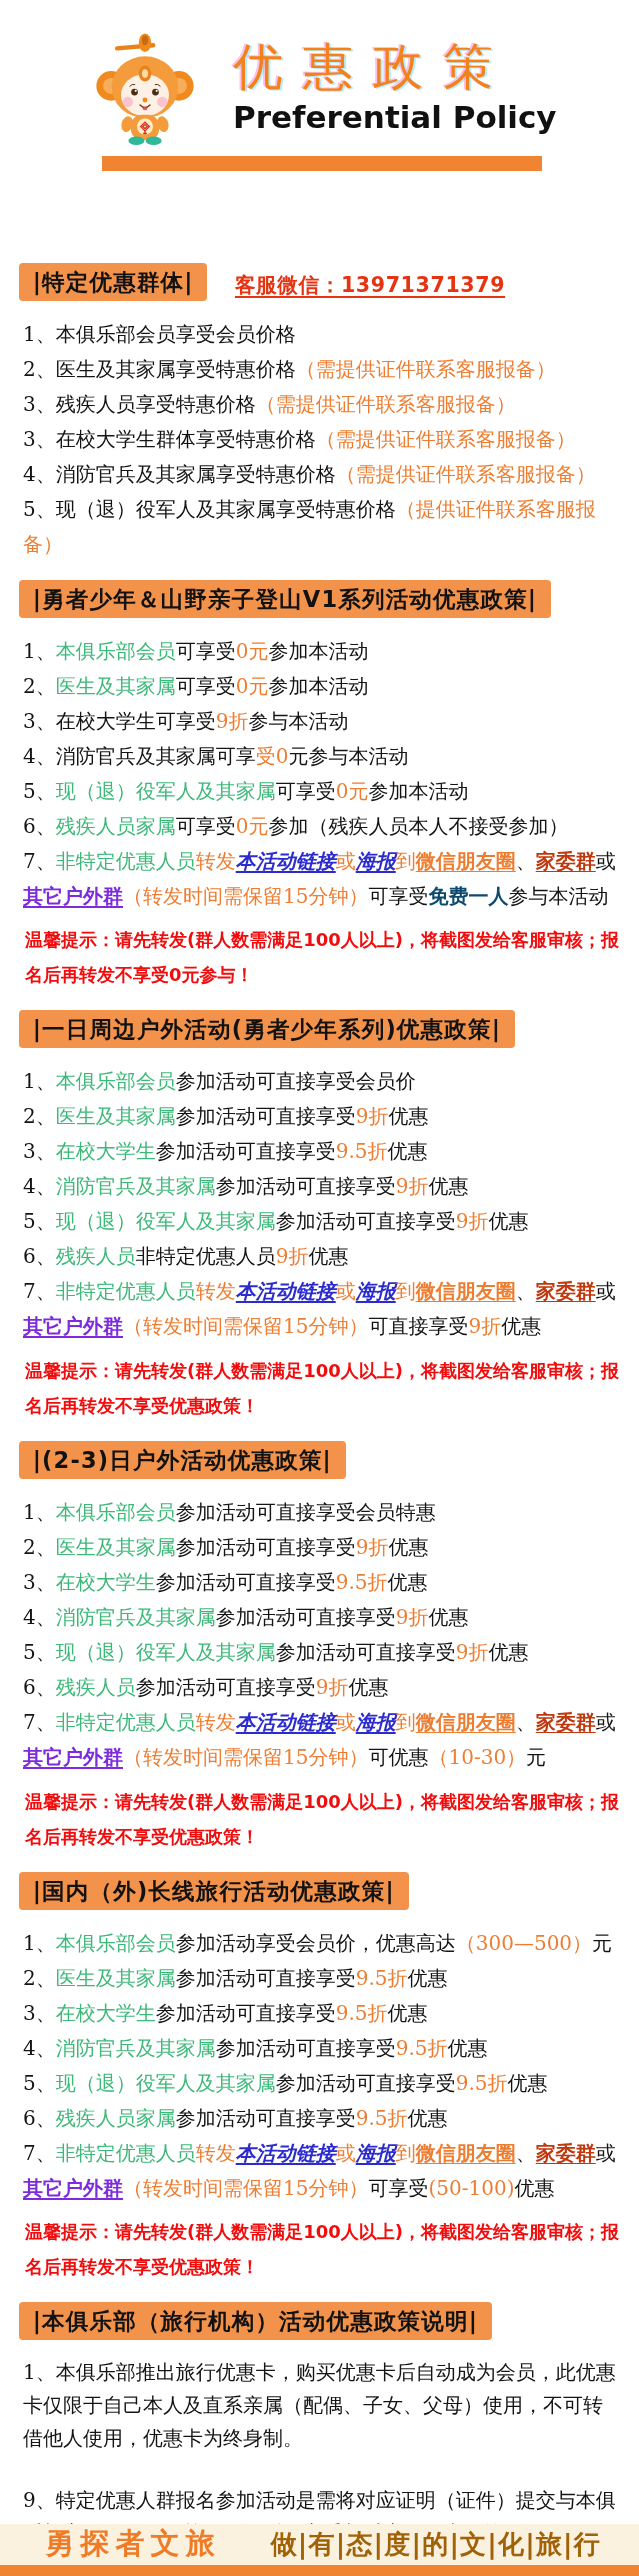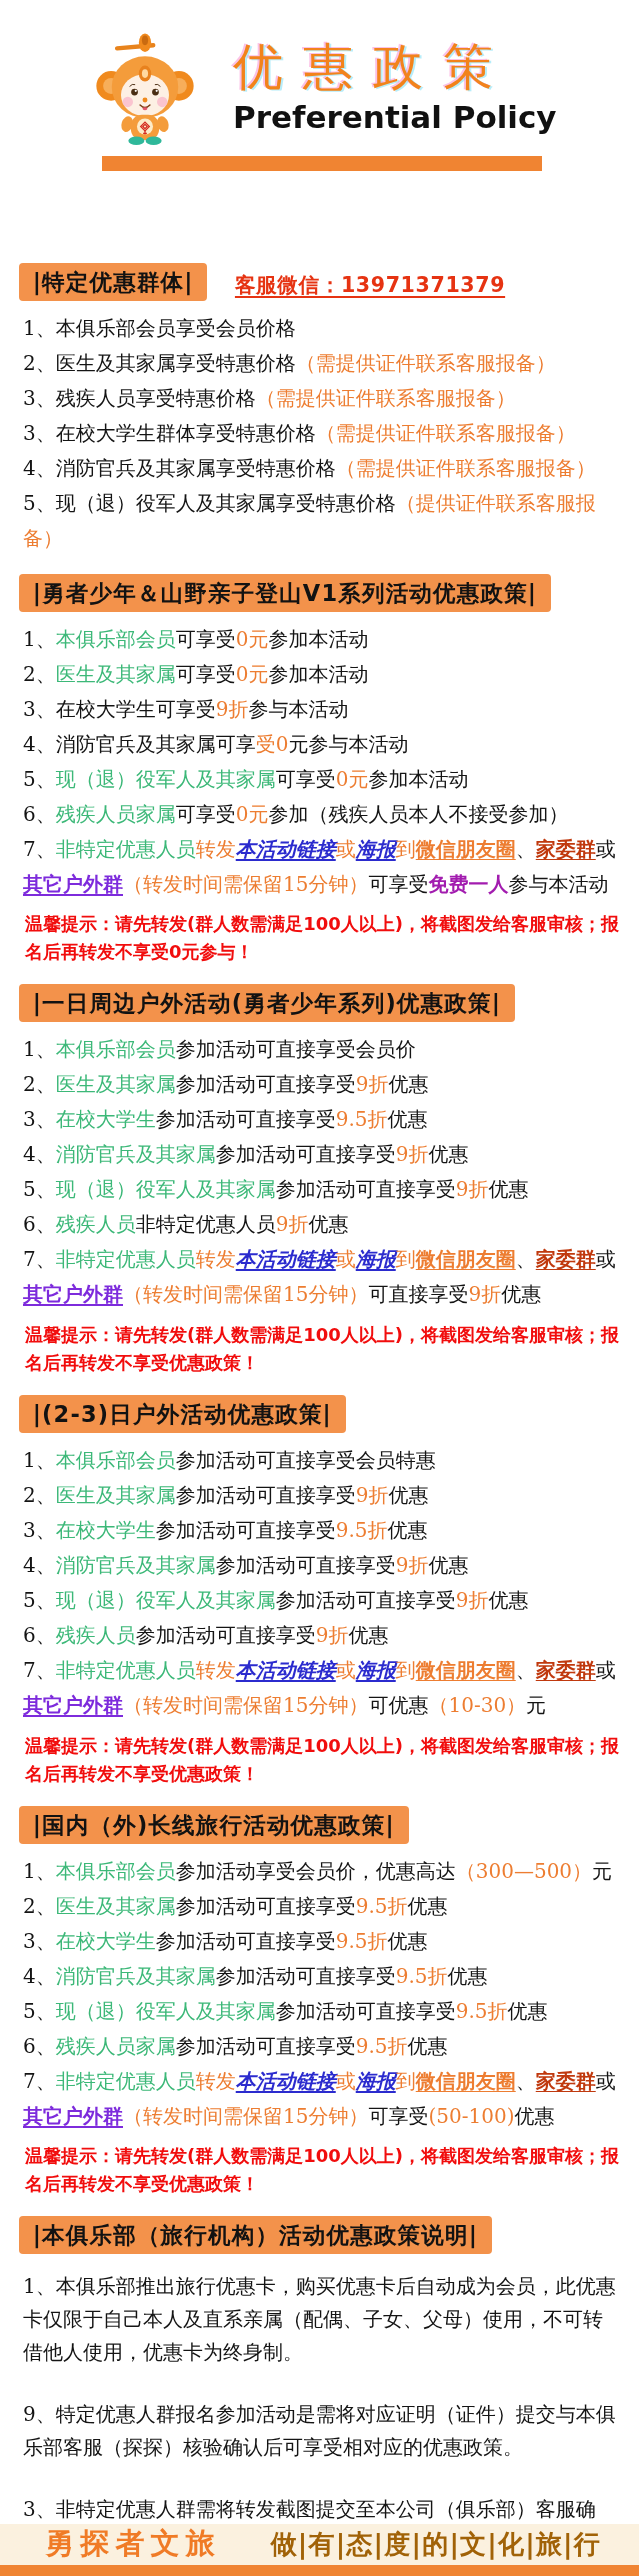--- a/index.html
+++ b/index.html
@@ -18,32 +18,32 @@
   
   .badge-row{display:flex;align-items:flex-end;gap:27.5px;margin-left:19px;margin-top:17.5px;}
   .badge-row.first{margin-top:92px;}
   .badge{display:inline-block;background:#F3924B;color:#121212;
          font-family:"DejaVu Sans","Liberation Sans",sans-serif;font-weight:700;
          font-size:22.5px;line-height:1;padding:8px 13.7px 7.5px;border-radius:4px;letter-spacing:1.2px;
          white-space:nowrap;}
   .service{font-family:"DejaVu Sans","Liberation Sans",sans-serif;font-weight:700;
            font-size:20.6px;color:#E63312;text-decoration:underline;text-underline-offset:3.7px;
            padding-bottom:2.5px;letter-spacing:0.6px;white-space:nowrap;}
-  .plist{margin-top:10px;}
+  .plist{margin-top:16px;}
   .item{font-size:20px;line-height:35px;color:#141414;margin:0;padding:0 19px 0 23px;}
   .tip{font-family:"DejaVu Sans","Liberation Sans",sans-serif;font-weight:700;
-       font-size:18px;line-height:28px;color:#F10D0D;margin-top:8.7px;padding:0 19px 0 25px;}
+       font-size:18px;line-height:35px;color:#F10D0D;margin-top:8.7px;padding:0 19px 0 25px;}
   .para{font-size:20px;line-height:33px;color:#141414;margin:0;padding:0 17.5px 0 23px;}
   .para + .para{margin-top:29px;}
   .plist.paras{margin-top:16px;}
   
   .s-k{color:#141414;}
   .s-g{color:#3CB878;}
   .s-o{color:#ED7D31;}
-  .s-ob{color:#a21caf;font-weight:700;}
+  .s-ob{color:#0c4a6e;font-weight:700;}
   .s-lb{color:#2B2BCE;font-weight:700;font-style:italic;text-decoration:underline;text-decoration-thickness:1.9px;text-underline-offset:3.1px;}
   .s-lo{color:#ED7D31;font-weight:700;text-decoration:underline;text-decoration-thickness:1.2px;text-underline-offset:3.1px;}
   .s-lr{color:#C0390E;font-weight:700;text-decoration:underline;text-decoration-thickness:1.2px;text-underline-offset:3.1px;}
   .s-lp{color:#7D2BDC;font-weight:700;text-decoration:underline;text-decoration-thickness:1.9px;text-underline-offset:3.1px;}
   
   .footer-band{position:absolute;left:0;right:0;bottom:11.2px;height:41px;background:#FBF1DF;
                display:flex;align-items:center;justify-content:space-between;padding:0 39px 0 45px;box-sizing:border-box;gap:31px;}
   .brand{font-family:"DejaVu Sans","Liberation Sans",sans-serif;font-weight:700;
          font-size:29px;color:#F07B26;letter-spacing:6.2px;}
   .slogan{font-family:"DejaVu Sans","Liberation Sans",sans-serif;font-weight:700;

